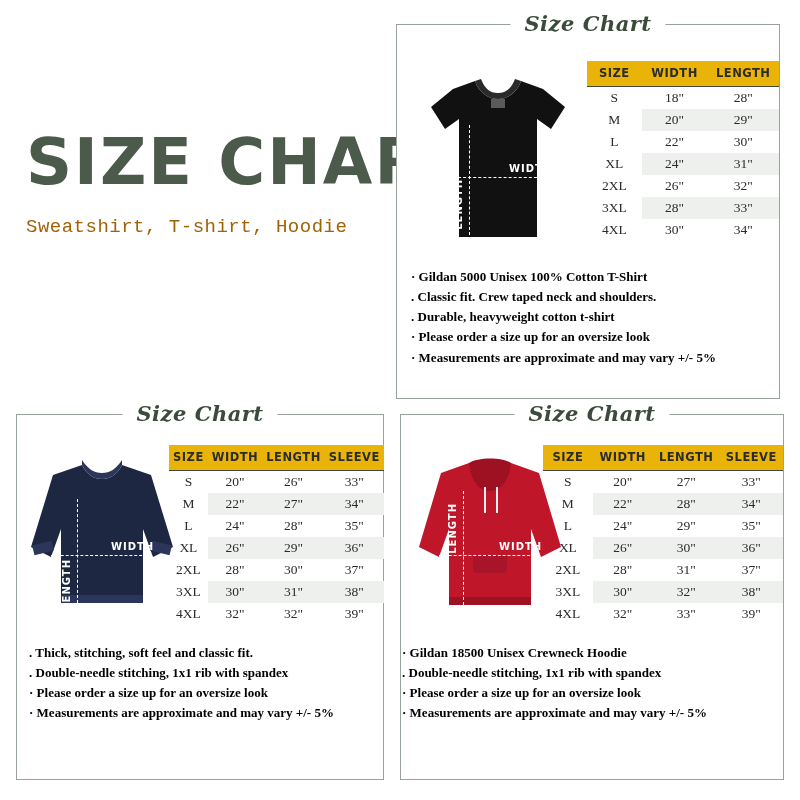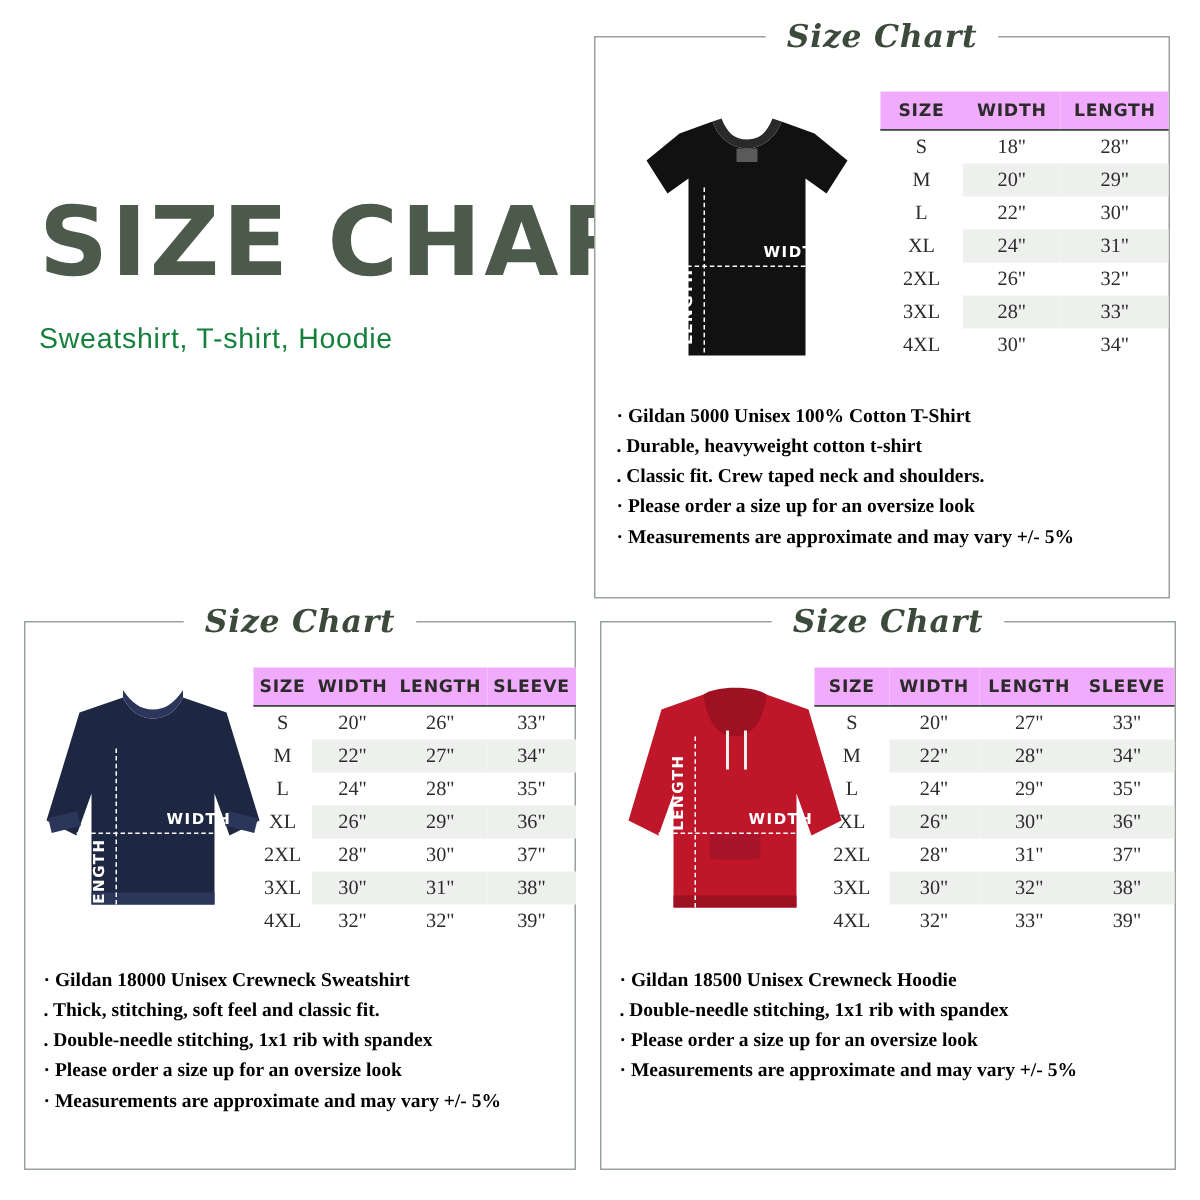--- a/index.html
+++ b/index.html
@@ -55,23 +55,23 @@
     font-weight: bold;
     font-size: 64px;
     letter-spacing: 2px;
     color: #4b5a4b;
     line-height: 1;
     margin: 0;
     white-space: nowrap;
   }
   .hero-sub {
     margin-top: 22px;
-    font-family: Liberation Sans, sans-serif;
+    font-family: Liberation Mono, monospace;
     font-size: 19px;
-    color: #15803d;
+    color: #a16207;
     letter-spacing: 0.5px;
     white-space: nowrap;
   }
 
   
   .figure {
     position: absolute;
   }
   .garment-label {
     position: absolute;
@@ -100,21 +100,21 @@
   }
   table.sizes th {
     font-family: "DejaVu Sans", sans-serif;
     font-size: 11.5px;
     font-weight: bold;
     letter-spacing: 0.5px;
     padding: 5px 4px 6px 4px;
     border-bottom: 1.6px solid #3c4a3c;
     text-align: center;
     color: #2b2b2b;
-    background: #f0abfc;
+    background: #eab308;
   }
   table.sizes td {
     padding: 3px 4px;
     text-align: center;
     font-size: 13.5px;
     border: none;
   }
   table.sizes tr.alt td {
     background: #eef0ee;
   }
@@ -144,21 +144,21 @@
   .p-top    { left: 396px; top: 24px;  width: 384px; height: 375px; }
   .p-left   { left: 16px;  top: 414px; width: 368px; height: 366px; }
   .p-right  { left: 400px; top: 414px; width: 384px; height: 366px; }
 
   .tbl-top   { position: absolute; left: 190px; top: 36px; }
   .tbl-left  { position: absolute; left: 152px; top: 30px; }
   .tbl-right { position: absolute; left: 142px; top: 30px; }
 
   .list-top   { position: absolute; left: 14px; top: 242px; }
   .list-left  { position: absolute; left: 12px; top: 228px; }
-  .list-right { position: absolute; left: 12px; top: 228px; }
+  .list-right { position: absolute; left: 1px; top: 228px; }
 </style>
 </head>
 <body>
 
 <div class="page">
 
   <div class="hero">
     <div class="hero-title">SIZE CHART</div>
     <div class="hero-sub">Sweatshirt, T-shirt, Hoodie</div>
   </div>
@@ -223,22 +223,22 @@
             <td class="sizecol">4XL</td>
             <td>30"</td>
             <td>34"</td>
           </tr>
         </tbody>
       </table>
     </div>
 
     <ul class="bullets list-top">
       <li>· Gildan 5000 Unisex 100% Cotton T-Shirt</li>
+      <li>. Classic fit. Crew taped neck and shoulders.</li>
       <li>. Durable, heavyweight cotton t-shirt</li>
-      <li>. Classic fit. Crew taped neck and shoulders.</li>
       <li>· Please order a size up for an oversize look</li>
       <li>· Measurements are approximate and may vary +/- 5%</li>
     </ul>
   </div>
 
   <div class="panel p-left">
     <div class="panel-title">Size Chart</div>
 
     <div class="figure" style="left:10px; top:36px; width:150px; height:170px;">
       <svg viewBox="0 0 150 170" width="150" height="170">
@@ -306,21 +306,20 @@
             <td class="sizecol">4XL</td>
             <td>32"</td>
             <td>32"</td>
             <td>39"</td>
           </tr>
         </tbody>
       </table>
     </div>
 
     <ul class="bullets list-left">
-      <li>· Gildan 18000 Unisex Crewneck Sweatshirt</li>
       <li>. Thick, stitching, soft feel and classic fit.</li>
       <li>. Double-needle stitching, 1x1 rib with spandex</li>
       <li>· Please order a size up for an oversize look</li>
       <li>· Measurements are approximate and may vary +/- 5%</li>
     </ul>
   </div>
 
   <div class="panel p-right">
     <div class="panel-title">Size Chart</div>
 

